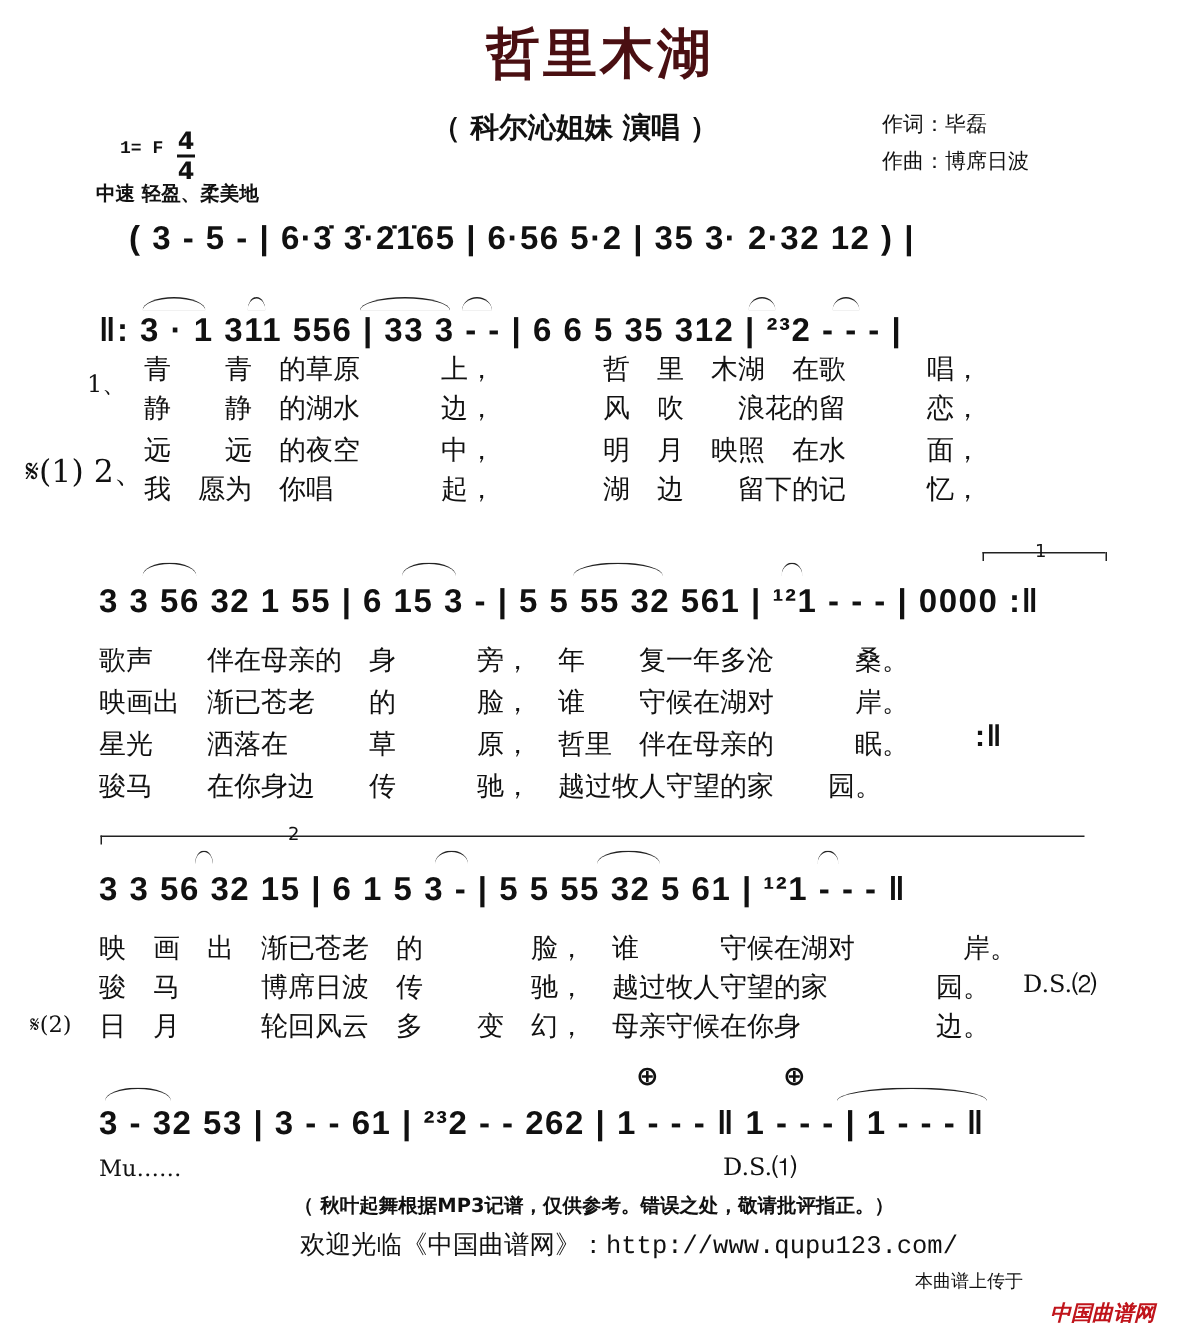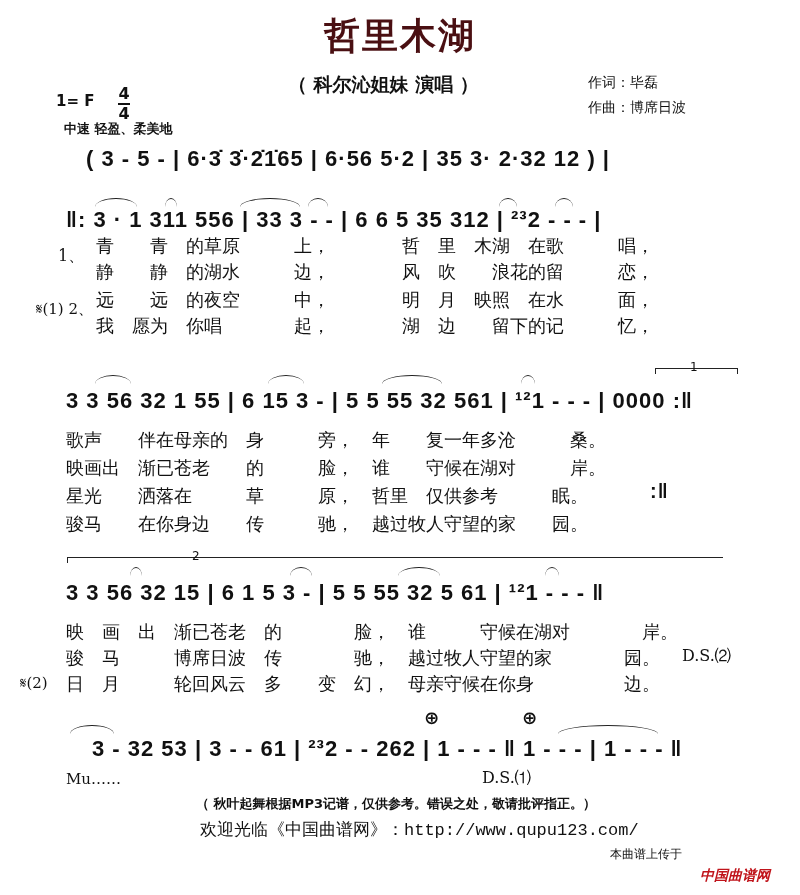--- a/index.html
+++ b/index.html
@@ -1,21 +1,21 @@
 <!DOCTYPE html>
 <html><head>
 <meta charset="utf-8">
 <style>
   html,body{margin:0;padding:0;background:#fff;}
   body{width:800px;height:895px;position:relative;overflow:hidden;font-family:"DejaVu Sans",sans-serif;color:#111;}
   .abs{position:absolute;white-space:nowrap;}
   .title{left:0;width:800px;top:12px;text-align:center;font-size:36px;color:#4a0f12;font-weight:bold;letter-spacing:2px;}
   .singer{left:288px;top:72px;font-size:19px;font-weight:bold;}
   .credit{left:588px;font-size:14px;font-family:Liberation Serif, serif;}
-  .key{left:56px;top:92px;font-size:15px;font-weight:bold;}
+  .key{left:80px;top:92px;font-size:12px;font-weight:bold;font-family:Liberation Mono, monospace;}
   .frac{position:absolute;left:118px;top:86px;font-size:16px;font-weight:bold;line-height:16px;text-align:center;}
   .frac span{display:block;}
   .frac .bar{height:2px;background:#111;width:12px;margin:1px auto;}
   .tempo{left:64px;top:120px;font-size:13px;font-weight:bold;}
   .notes{font-family:"Liberation Sans",sans-serif;font-weight:bold;font-size:22px;letter-spacing:1px;}
   .lyric{font-family:"DejaVu Serif",serif;font-size:18px;letter-spacing:0px;}
   .small{font-size:12px;}
   .hline{position:absolute;height:1px;background:#222;}
   .vline{position:absolute;width:1px;background:#222;}
   .slur{position:absolute;border-top:1.5px solid #222;border-radius:50%/100% 100% 0 0;height:8px;}
@@ -45,38 +45,38 @@
 <div class="hline" style="left:66px;top:174px;width:660px;background:transparent"></div>
 
 <div class="slur" style="left:95px;top:198px;width:42px"></div>
 <div class="slur" style="left:165px;top:198px;width:12px"></div>
 <div class="slur" style="left:240px;top:198px;width:60px"></div>
 <div class="slur" style="left:308px;top:198px;width:20px"></div>
 <div class="slur" style="left:499px;top:198px;width:18px"></div>
 <div class="slur" style="left:555px;top:198px;width:18px"></div>
 <div class="abs notes" style="left:66px;top:207px;">‖: 3 · 1 311 556 | 33 3 - - | 6 6 5 35 312 | ²³2 - - - |</div>
 <div class="abs lyric" style="left:58px;top:246px;font-size:16px">1、</div>
-<div class="abs lyric" style="left:36px;top:300px;font-size:15px">𝄋(1) 2、</div>
+<div class="abs lyric" style="left:17px;top:300px;font-size:21px">𝄋(1) 2、</div>
 <div class="abs lyric" style="left:96px;top:234px;">青　　青　的草原　　　上，　　　　哲　里　木湖　在歌　　　唱，</div>
 <div class="abs lyric" style="left:96px;top:260px;">静　　静　的湖水　　　边，　　　　风　吹　　浪花的留　　　恋，</div>
 <div class="abs lyric" style="left:96px;top:288px;">远　　远　的夜空　　　中，　　　　明　月　映照　在水　　　面，</div>
 <div class="abs lyric" style="left:96px;top:314px;">我　愿为　你唱　　　　起，　　　　湖　边　　留下的记　　　忆，</div>
 
 <div class="slur" style="left:95px;top:375px;width:36px"></div>
 <div class="slur" style="left:268px;top:375px;width:36px"></div>
 <div class="slur" style="left:382px;top:375px;width:60px"></div>
 <div class="slur" style="left:521px;top:375px;width:14px"></div>
 <div class="hline" style="left:655px;top:368px;width:82px"></div>
 <div class="vline" style="left:655px;top:368px;height:6px"></div>
 <div class="vline" style="left:737px;top:368px;height:6px"></div>
 <div class="abs small" style="left:690px;top:360px;">1</div>
 <div class="abs notes" style="left:66px;top:388px;">3 3 56 32 1 55 | 6 15 3 - | 5 5 55 32 561 | ¹²1 - - - | 0000 :‖</div>
 <div class="abs lyric" style="left:66px;top:428px;text-align:right;">歌声　　伴在母亲的　身　　　旁，　年　　复一年多沧　　　桑。</div>
 <div class="abs lyric" style="left:66px;top:456px;">映画出　渐已苍老　　的　　　脸，　谁　　守候在湖对　　　岸。</div>
-<div class="abs lyric" style="left:66px;top:484px;">星光　　洒落在　　　草　　　原，　哲里　仅供参考　　　眠。</div>
+<div class="abs lyric" style="left:66px;top:484px;">星光　　洒落在　　　草　　　原，　哲里　伴在母亲的　　　眠。</div>
 <div class="abs lyric" style="left:66px;top:512px;">骏马　　在你身边　　传　　　驰，　越过牧人守望的家　　园。</div>
 <div class="abs notes" style="left:650px;top:480px;font-size:20px">:‖</div>
 
 <div class="hline" style="left:67px;top:557px;width:656px"></div>
 <div class="vline" style="left:67px;top:557px;height:6px"></div>
 <div class="abs small" style="left:192px;top:549px;">2</div>
 <div class="slur" style="left:130px;top:567px;width:12px"></div>
 <div class="slur" style="left:290px;top:567px;width:22px"></div>
 <div class="slur" style="left:398px;top:567px;width:42px"></div>
 <div class="slur" style="left:545px;top:567px;width:14px"></div>
@@ -84,20 +84,20 @@
 <div class="abs lyric" style="left:66px;top:620px;">映　画　出　渐已苍老　的　　　　脸，　谁　　　守候在湖对　　　　岸。</div>
 <div class="abs lyric" style="left:66px;top:646px;">骏　马　　　博席日波　传　　　　驰，　越过牧人守望的家　　　　园。</div>
 <div class="abs lyric segno" style="left:20px;top:674px;font-size:15px">𝄋(2)</div>
 <div class="abs lyric" style="left:66px;top:672px;">日　月　　　轮回风云　多　　变　幻，　母亲守候在你身　　　　　边。</div>
 <div class="abs lyric" style="left:682px;top:646px;font-size:16px">D.S.⑵</div>
 
 <div class="slur" style="left:70px;top:725px;width:44px"></div>
 <div class="slur" style="left:558px;top:725px;width:100px"></div>
 <div class="abs coda" style="left:424px;top:707px;">⊕</div>
 <div class="abs coda" style="left:522px;top:707px;">⊕</div>
-<div class="abs notes" style="left:66px;top:736px;margin-left:26px;">3 - 32 53 | 3 - - 61 | ²³2 - - 262 | 1 - - - ‖ 1 - - - | 1 - - - ‖</div>
+<div class="abs notes" style="left:66px;top:736px;">3 - 32 53 | 3 - - 61 | ²³2 - - 262 | 1 - - - ‖ 1 - - - | 1 - - - ‖</div>
 <div class="abs lyric" style="left:66px;top:770px;font-size:15px">Mu……</div>
 <div class="abs lyric" style="left:482px;top:768px;font-size:16px">D.S.⑴</div>
 
 <div class="abs footer1">（ 秋叶起舞根据MP3记谱，仅供参考。错误之处，敬请批评指正。）</div>
 <div class="abs footer2">欢迎光临《中国曲谱网》：http://www.qupu123.com/</div>
 <div class="abs uploaded">本曲谱上传于</div>
 <div class="abs brand">中国曲谱网</div>
 
 </body></html>

